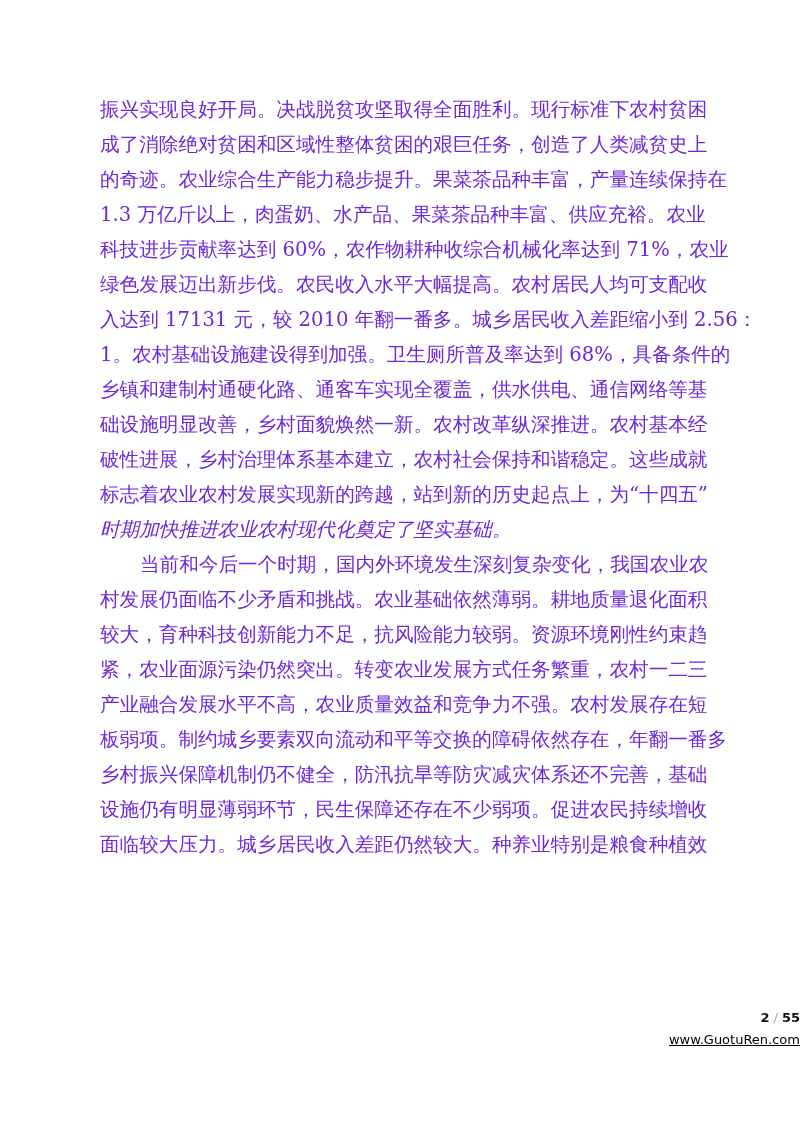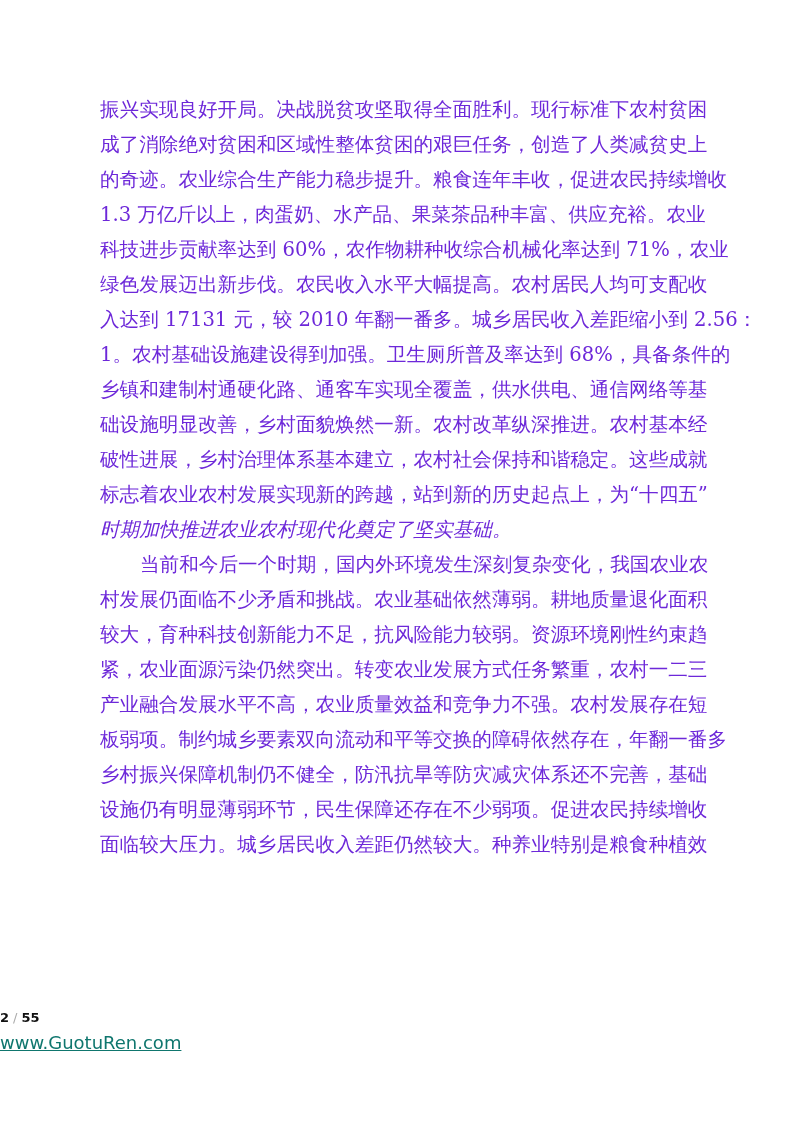--- a/index.html
+++ b/index.html
@@ -41,50 +41,50 @@
       text-align-last: left;
       font-style: italic;
     }
     .line.indent {
       padding-left: 40px;
     }
     .footer {
       position: absolute;
       left: 0;
       width: 800px;
-      text-align: left;
+      text-align: right;
       font-family: "DejaVu Sans", "Liberation Sans", sans-serif;
     }
     .page-num {
       top: 1010px;
       font-size: 13px;
       font-weight: bold;
       color: #111111;
     }
     .page-num .sep {
       color: #aaaaaa;
       font-weight: normal;
       margin: 0 4px;
     }
     .site-link {
       top: 1032px;
-      font-size: 18px;
-      color: #0f766e;
+      font-size: 13px;
+      color: #000000;
       text-decoration: underline;
       cursor: pointer;
     }
   </style>
 </head>
 <body>
 
 <div class="page">
   <div class="body-text">
     <div class="line">振兴实现良好开局。决战脱贫攻坚取得全面胜利。现行标准下农村贫困</div>
     <div class="line">成了消除绝对贫困和区域性整体贫困的艰巨任务，创造了人类减贫史上</div>
-    <div class="line">的奇迹。农业综合生产能力稳步提升。粮食连年丰收，促进农民持续增收</div>
+    <div class="line">的奇迹。农业综合生产能力稳步提升。果菜茶品种丰富，产量连续保持在</div>
     <div class="line">1.3 万亿斤以上，肉蛋奶、水产品、果菜茶品种丰富、供应充裕。农业</div>
     <div class="line">科技进步贡献率达到 60%，农作物耕种收综合机械化率达到 71%，农业</div>
     <div class="line">绿色发展迈出新步伐。农民收入水平大幅提高。农村居民人均可支配收</div>
     <div class="line">入达到 17131 元，较 2010 年翻一番多。城乡居民收入差距缩小到 2.56：</div>
     <div class="line">1。农村基础设施建设得到加强。卫生厕所普及率达到 68%，具备条件的</div>
     <div class="line">乡镇和建制村通硬化路、通客车实现全覆盖，供水供电、通信网络等基</div>
     <div class="line">础设施明显改善，乡村面貌焕然一新。农村改革纵深推进。农村基本经</div>
     <div class="line">破性进展，乡村治理体系基本建立，农村社会保持和谐稳定。这些成就</div>
     <div class="line">标志着农业农村发展实现新的跨越，站到新的历史起点上，为“十四五”</div>
     <div class="line last">时期加快推进农业农村现代化奠定了坚实基础。</div>

